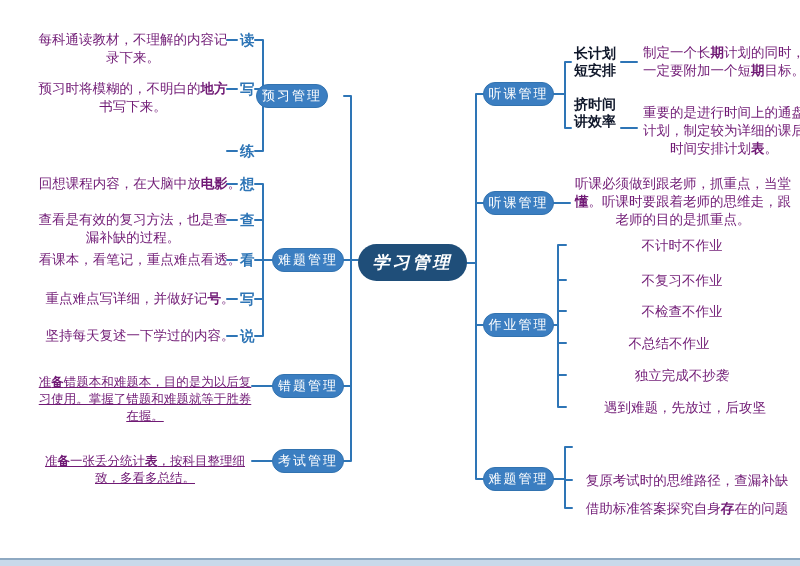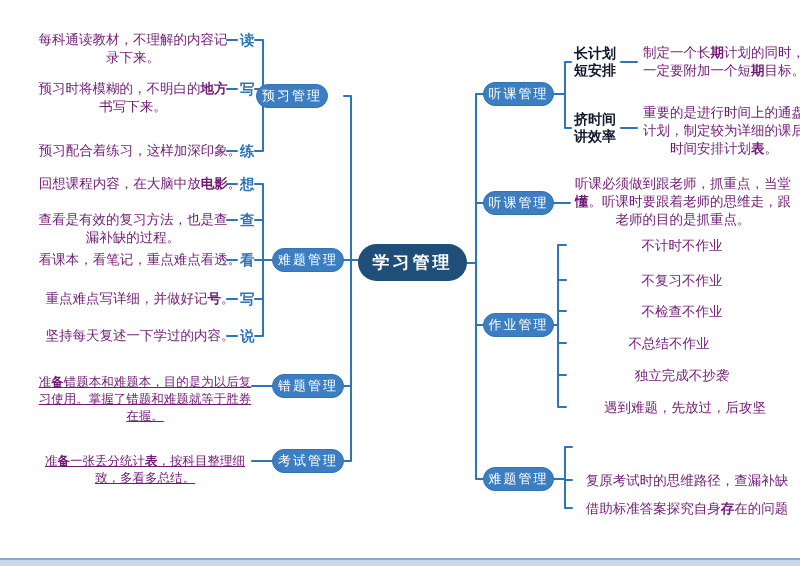--- a/index.html
+++ b/index.html
@@ -32,20 +32,21 @@
     color:#ffffff; font-size:13px; letter-spacing:2px;
     display:flex; align-items:center; justify-content:center;
     box-sizing:border-box; white-space:nowrap;
   }
   .root-node {
     position:absolute; left:358px; top:244px; width:109px; height:37px;
     border-radius:19px; background:#1f4e79; color:#ffffff;
     font-size:17px; font-weight:bold; letter-spacing:3px;
     display:flex; align-items:center; justify-content:center;
     white-space:nowrap;
+    font-style:italic;
   }
   .footer-bar {
     position:absolute; left:0; bottom:0; width:800px; height:6px;
     background:#c9d9ea; border-top:2px solid #8ea9c2;
   }
 </style>
 </head>
 <body>
 
 <div class="stage">
@@ -63,21 +64,20 @@
     <path d="M553 325 H558 M558 245 V407 M558 245 H566 M558 280 H566 M558 311 H566 M558 343 H566 M558 375 H566 M558 407 H566"></path>
     <path d="M553 479 H565 M565 447 V508 M565 447 H572 M565 480 H572 M565 508 H572"></path>
   </svg>
 
   <div class="leaf" style="left:37px;top:31px;width:192px"><span>每科通读教材，不理解的内容记录下来。</span></div>
   <div class="kw" style="left:240px;top:31px">读</div>
 
   <div class="leaf" style="left:37px;top:80px;width:192px"><span>预习时将模糊的，不明白的</span><span class="bseg">地方</span><span>书写下来。</span></div>
   <div class="kw" style="left:240px;top:80px">写</div>
 
-  <div class="leaf" style="left:37px;top:142px;width:206px"><span>预习配合着练习，这样加深印象。</span></div>
   <div class="kw" style="left:240px;top:142px">练</div>
 
   <div class="leaf" style="left:37px;top:175px;width:206px"><span>回想课程内容，在大脑中放</span><span class="bseg">电影</span><span>。</span></div>
   <div class="kw" style="left:240px;top:175px">想</div>
 
   <div class="leaf" style="left:37px;top:211px;width:192px"><span>查看是有效的复习方法，也是查漏补缺的过程。</span></div>
   <div class="kw" style="left:240px;top:211px">查</div>
 
   <div class="leaf" style="left:37px;top:251px;width:206px"><span>看课本，看笔记，重点难点看透。</span></div>
   <div class="kw" style="left:240px;top:251px">看</div>
@@ -103,21 +103,21 @@
   <div class="node" style="left:483px;top:191px;width:71px">听课管理</div>
   <div class="node" style="left:483px;top:313px;width:71px">作业管理</div>
   <div class="node" style="left:483px;top:467px;width:71px">难题管理</div>
 
   <div class="sublabel" style="left:574px;top:45px">
     <span>长计划</span>
     <span>短安排</span>
   </div>
   <div class="leaf" style="left:641px;top:44px;width:166px"><span>制定一个长</span><span class="bseg">期</span><span>计划的同时，一定要附加一个短</span><span class="bseg">期</span><span>目标。</span></div>
 
-  <div class="sublabel" style="left:574px;top:111px">
+  <div class="sublabel" style="left:574px;top:96px">
     <span>挤时间</span>
     <span>讲效率</span>
   </div>
   <div class="leaf" style="left:641px;top:104px;width:166px"><span>重要的是进行时间上的通盘计划，制定较为详细的课后时间安排计划</span><span class="bseg">表</span><span>。</span></div>
 
   <div class="leaf" style="left:573px;top:175px;width:220px"><span>听课必须做到跟老师，抓重点，当堂</span><span class="bseg">懂</span><span>。听课时要跟着老师的思维走，跟老师的目的是抓重点。</span></div>
 
   <div class="leaf" style="left:572px;top:237px;width:220px">不计时不作业</div>
   <div class="leaf" style="left:572px;top:272px;width:220px">不复习不作业</div>
   <div class="leaf" style="left:572px;top:303px;width:220px">不检查不作业</div>

